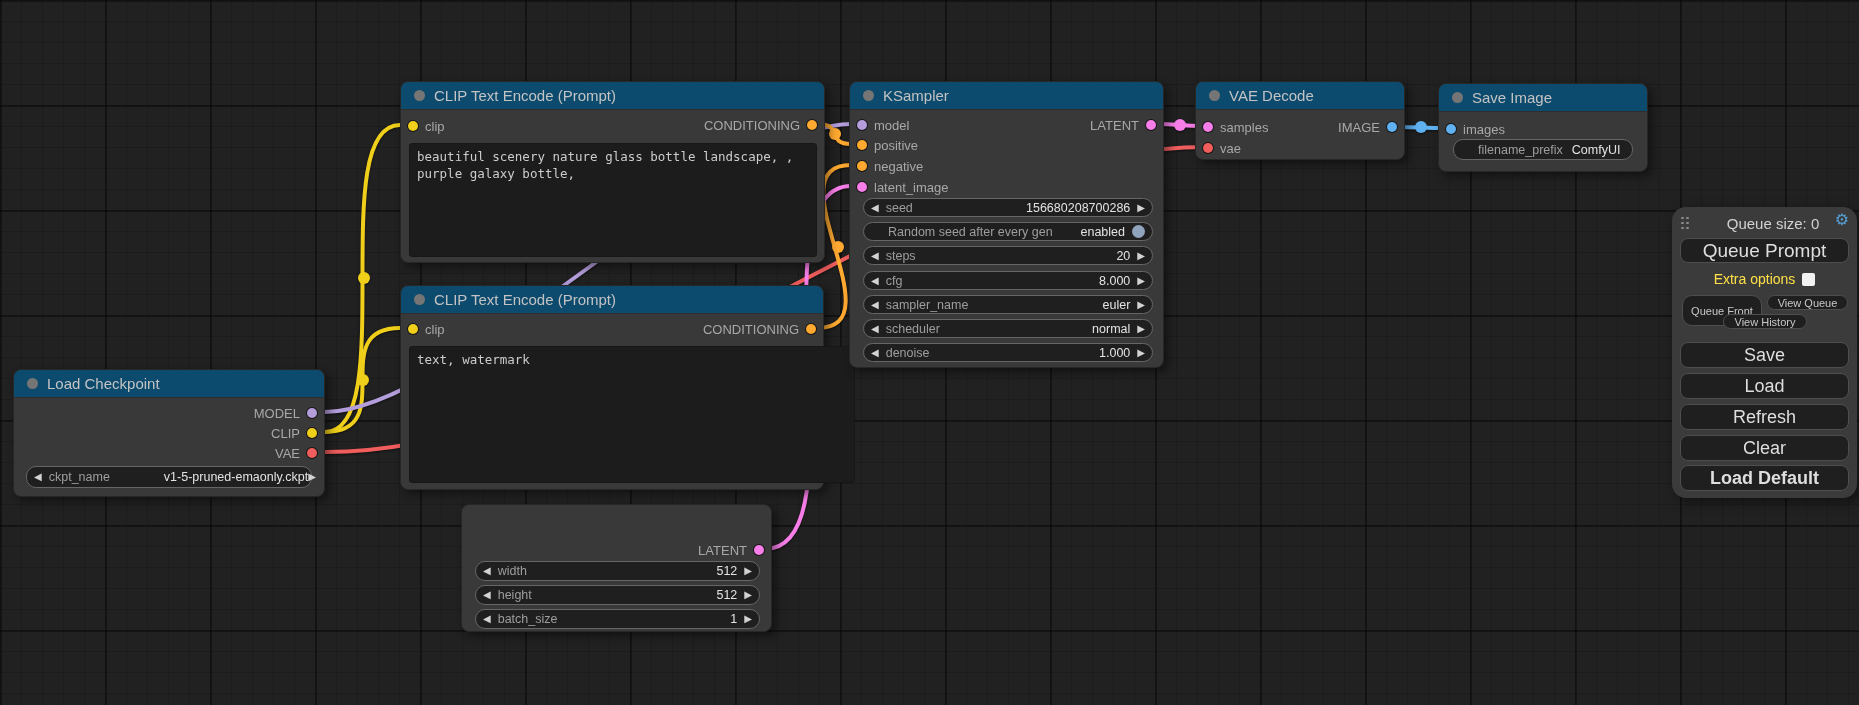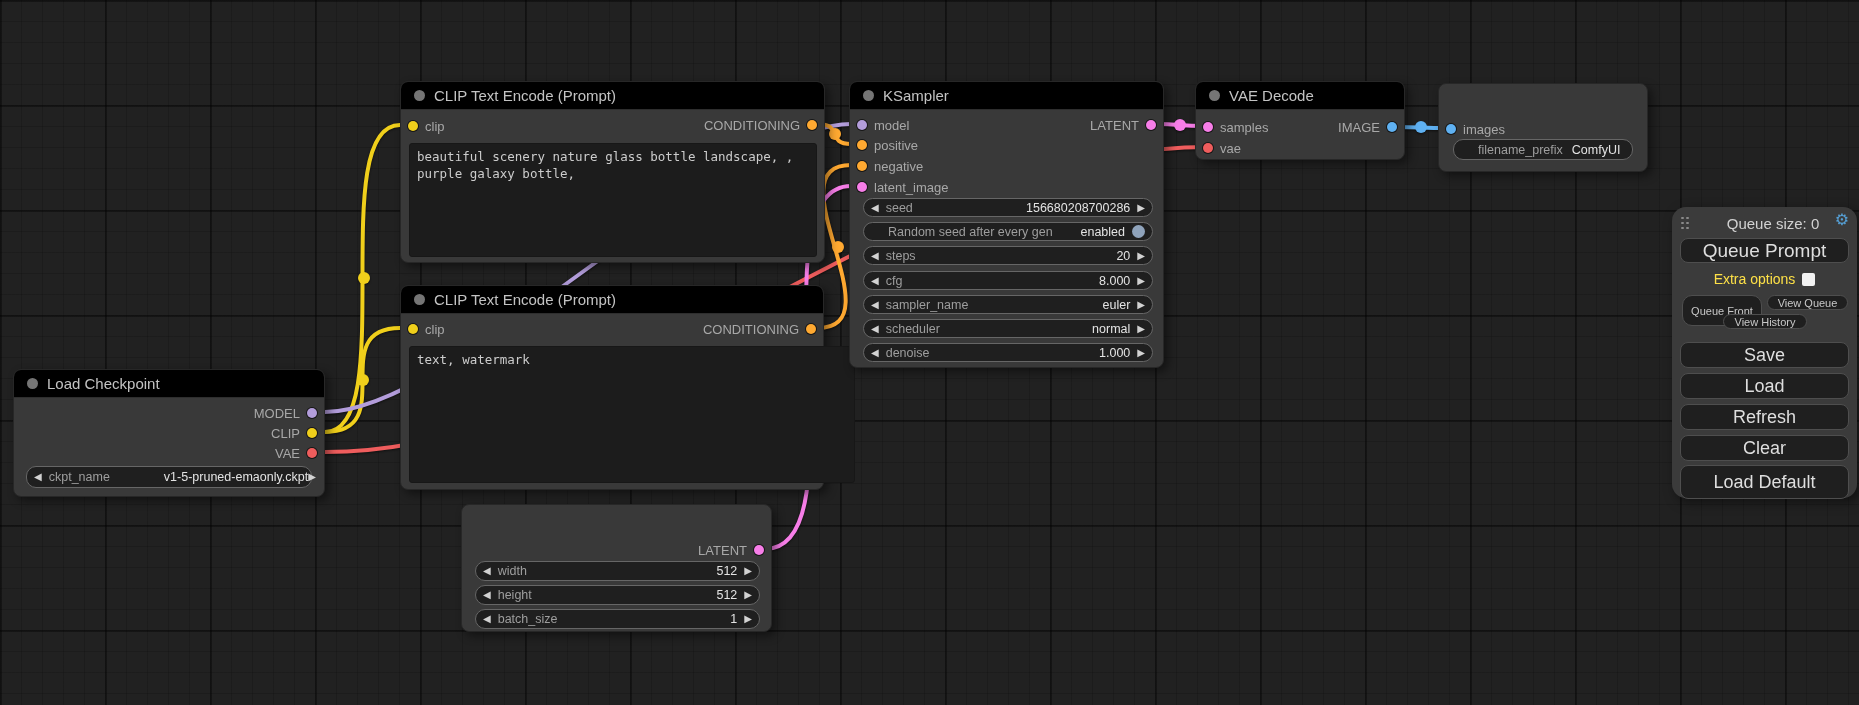--- a/index.html
+++ b/index.html
@@ -13,21 +13,21 @@
       repeating-linear-gradient(to right, rgba(0,0,0,.15) 0 1px, transparent 1px 21px),
       repeating-linear-gradient(to bottom, rgba(0,0,0,.15) 0 1px, transparent 1px 21px);
   }
   #wires{position:absolute;left:0;top:0;z-index:1;filter:drop-shadow(0 1px 1px rgba(0,0,0,.55));}
   .node{
     position:absolute;z-index:2;background:#393939;border:1px solid #272727;
     border-radius:8px;box-shadow:4px 4px 10px rgba(0,0,0,.45);box-sizing:border-box;
   }
   .ntitle{
     position:absolute;left:0;top:0;right:0;height:27px;display:flex;align-items:center;gap:9px;
-    padding-left:13px;background:#000000;border-radius:7px 7px 0 0;border-bottom:1px solid #2e2e2e;
+    padding-left:13px;background:#0c4a6e;border-radius:7px 7px 0 0;border-bottom:1px solid #2e2e2e;
     color:#c3c3c3;font-size:15px;white-space:nowrap;
   }
   .tdot{width:11px;height:11px;border-radius:50%;background:#757575;flex:0 0 auto;}
   .slot{position:absolute;height:16px;display:flex;align-items:center;gap:7px;font-size:13px;color:#a8a8a8;white-space:nowrap;}
   .slot.in{left:7px;}
   .slot.out{right:7px;flex-direction:row-reverse;}
   .dot{width:10px;height:10px;border-radius:50%;box-shadow:0 0 0 1px #161616;flex:0 0 auto;}
   .widget{
     position:absolute;background:#1f1f1f;border:1px solid #666;border-radius:10px;
     display:flex;align-items:center;font-size:12.5px;padding:0 7px;box-sizing:border-box;white-space:nowrap;
@@ -230,20 +230,24 @@
     <span class="dot" style="background: rgb(239, 93, 93);"></span>
     <span>vae</span>
   </div>
   <div class="slot out" style="top:37px;">
     <span class="dot" style="background: rgb(95, 177, 242);"></span>
     <span>IMAGE</span>
   </div>
 </div>
 
 <div class="node" style="left:1438px;top:83px;width:210px;height:89px;">
+  <div class="ntitle">
+    <span class="tdot"></span>
+    <span>Save Image</span>
+  </div>
   <div class="slot in" style="top:37px;">
     <span class="dot" style="background: rgb(95, 177, 242);"></span>
     <span>images</span>
   </div>
   <div class="widget" style="left:14px;top:55px;width:180px;height:21px;">
     <span class="wname noarr">filename_prefix</span>
     <span class="wval" style="margin-right:12px;margin-left:9px;">ComfyUI</span>
   </div>
 </div>
 
@@ -290,14 +294,14 @@
     <span>Extra options</span>
     <span class="checkbox"></span>
   </div>
   <div class="qbtn small" style="left:10px;top:88px;width:80px;height:31px;">Queue Front</div>
   <div class="qbtn small" style="left:95px;top:88px;width:81px;height:15px;">View Queue</div>
   <div class="qbtn small" style="left:51px;top:107px;width:84px;height:15px;">View History</div>
   <div class="qbtn" style="top:135px;height:26px;font-size:18px;">Save</div>
   <div class="qbtn" style="top:166px;height:26px;font-size:18px;">Load</div>
   <div class="qbtn" style="top:197px;height:26px;font-size:18px;">Refresh</div>
   <div class="qbtn" style="top:228px;height:26px;font-size:18px;">Clear</div>
-  <div class="qbtn" style="top:258px;height:34px;font-size:18px;">Load Default</div>
+  <div class="qbtn" style="top:258px;height:26px;font-size:18px;font-weight:bold;">Load Default</div>
 </div>
 
 </body></html>

